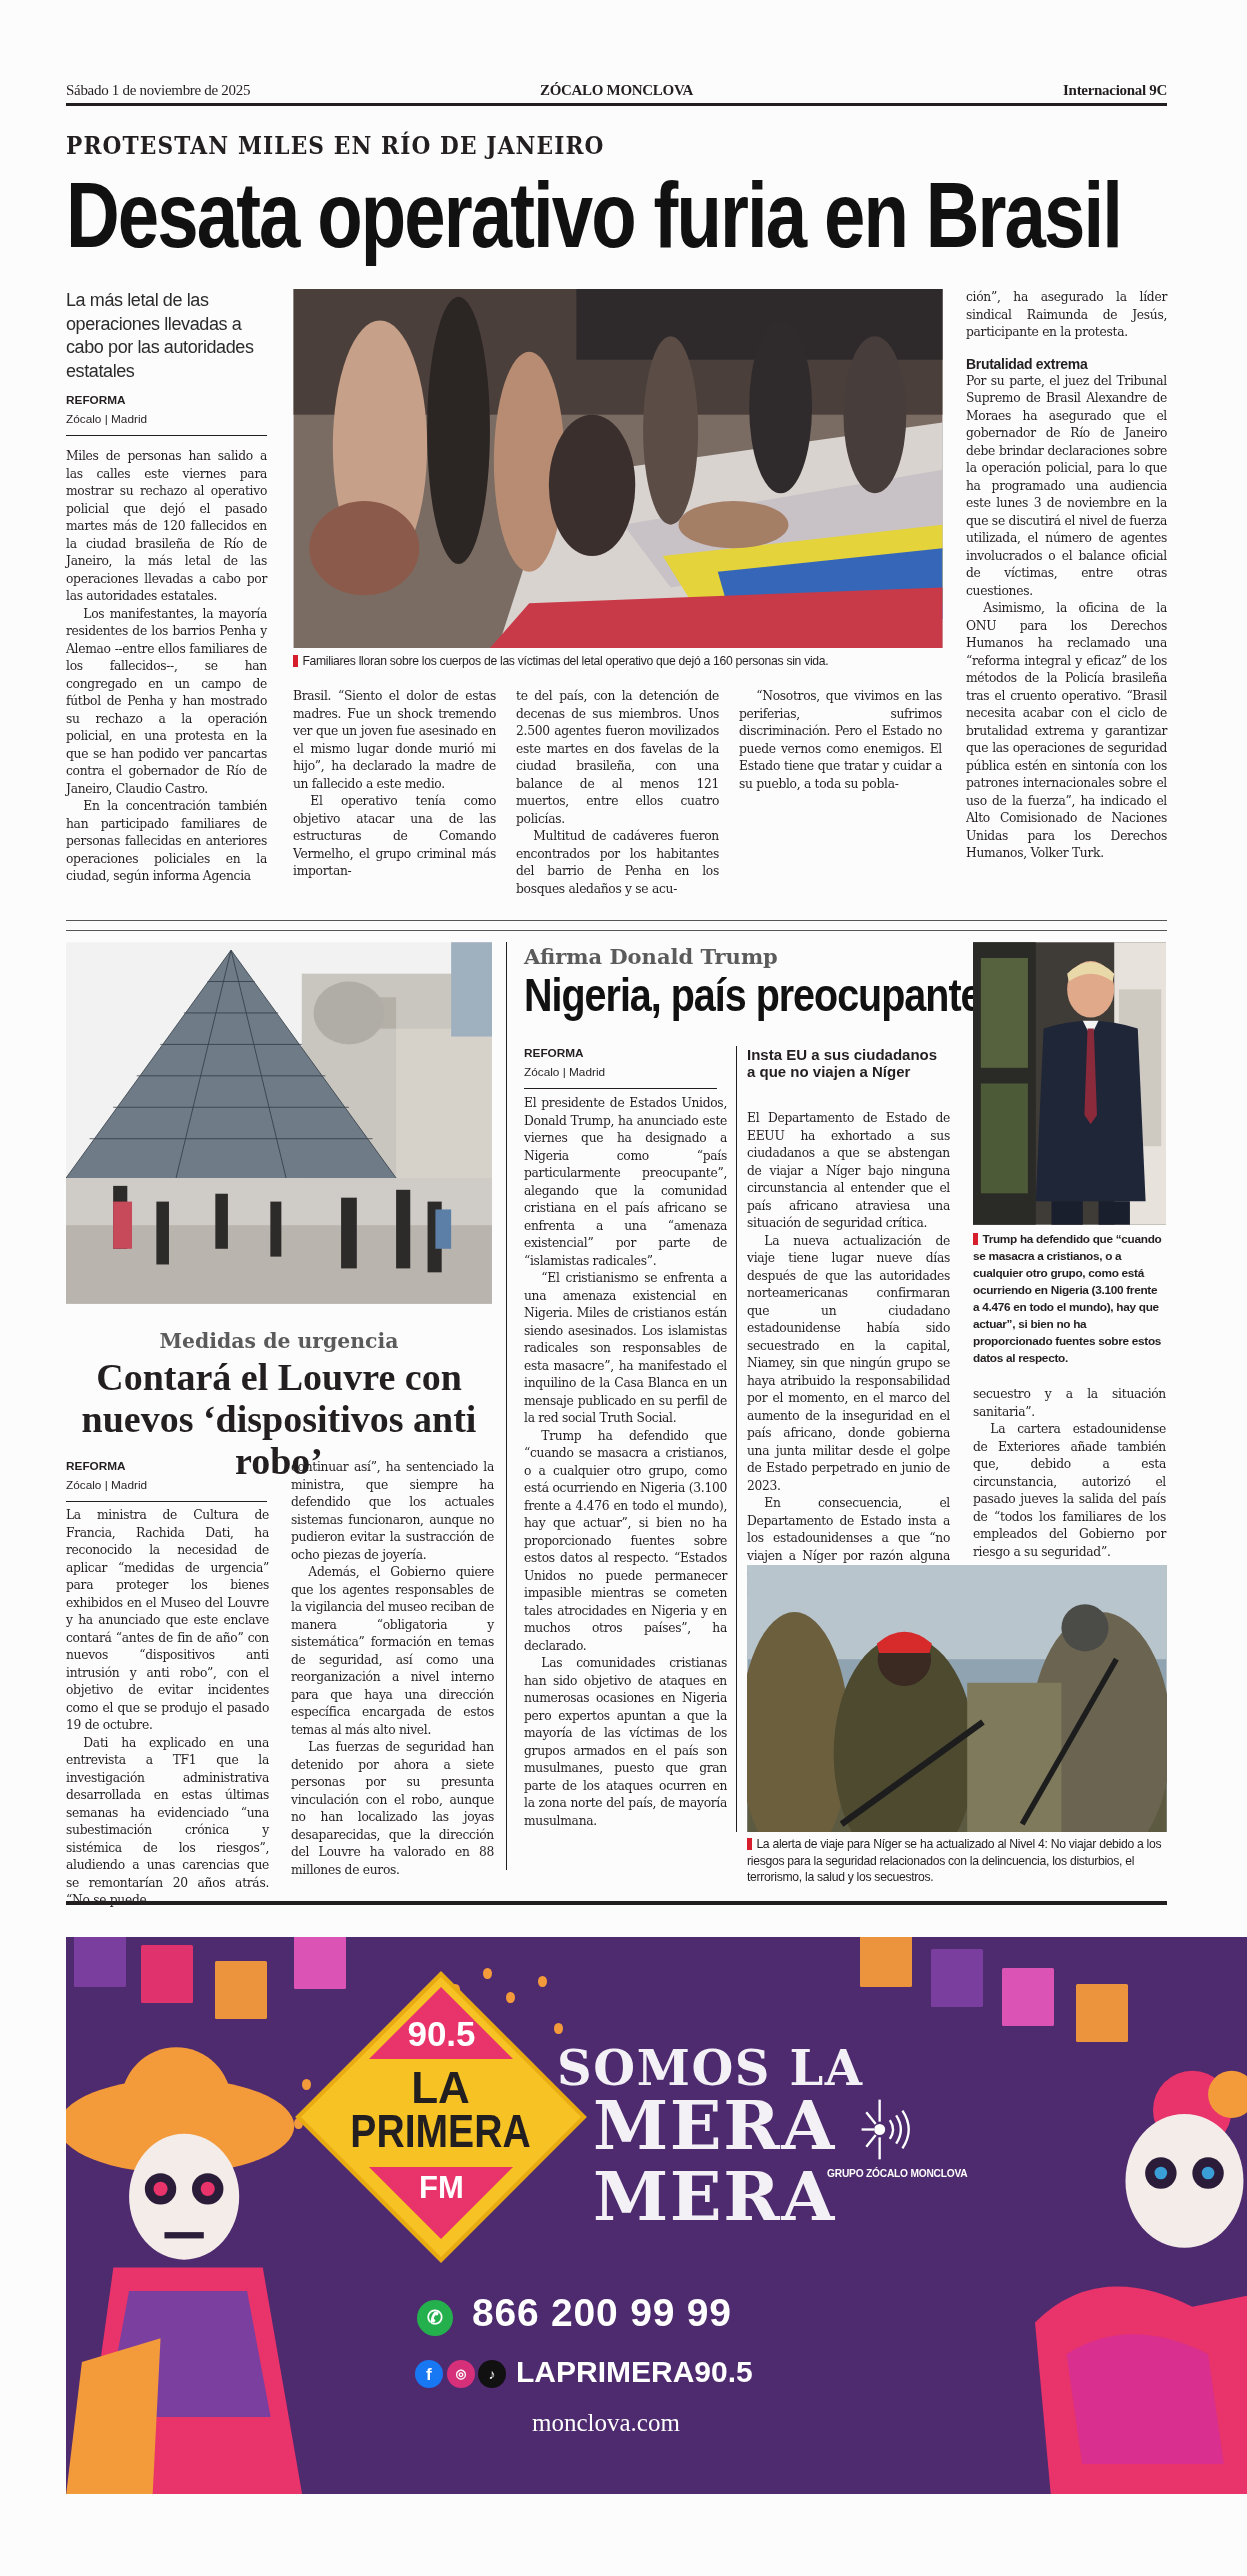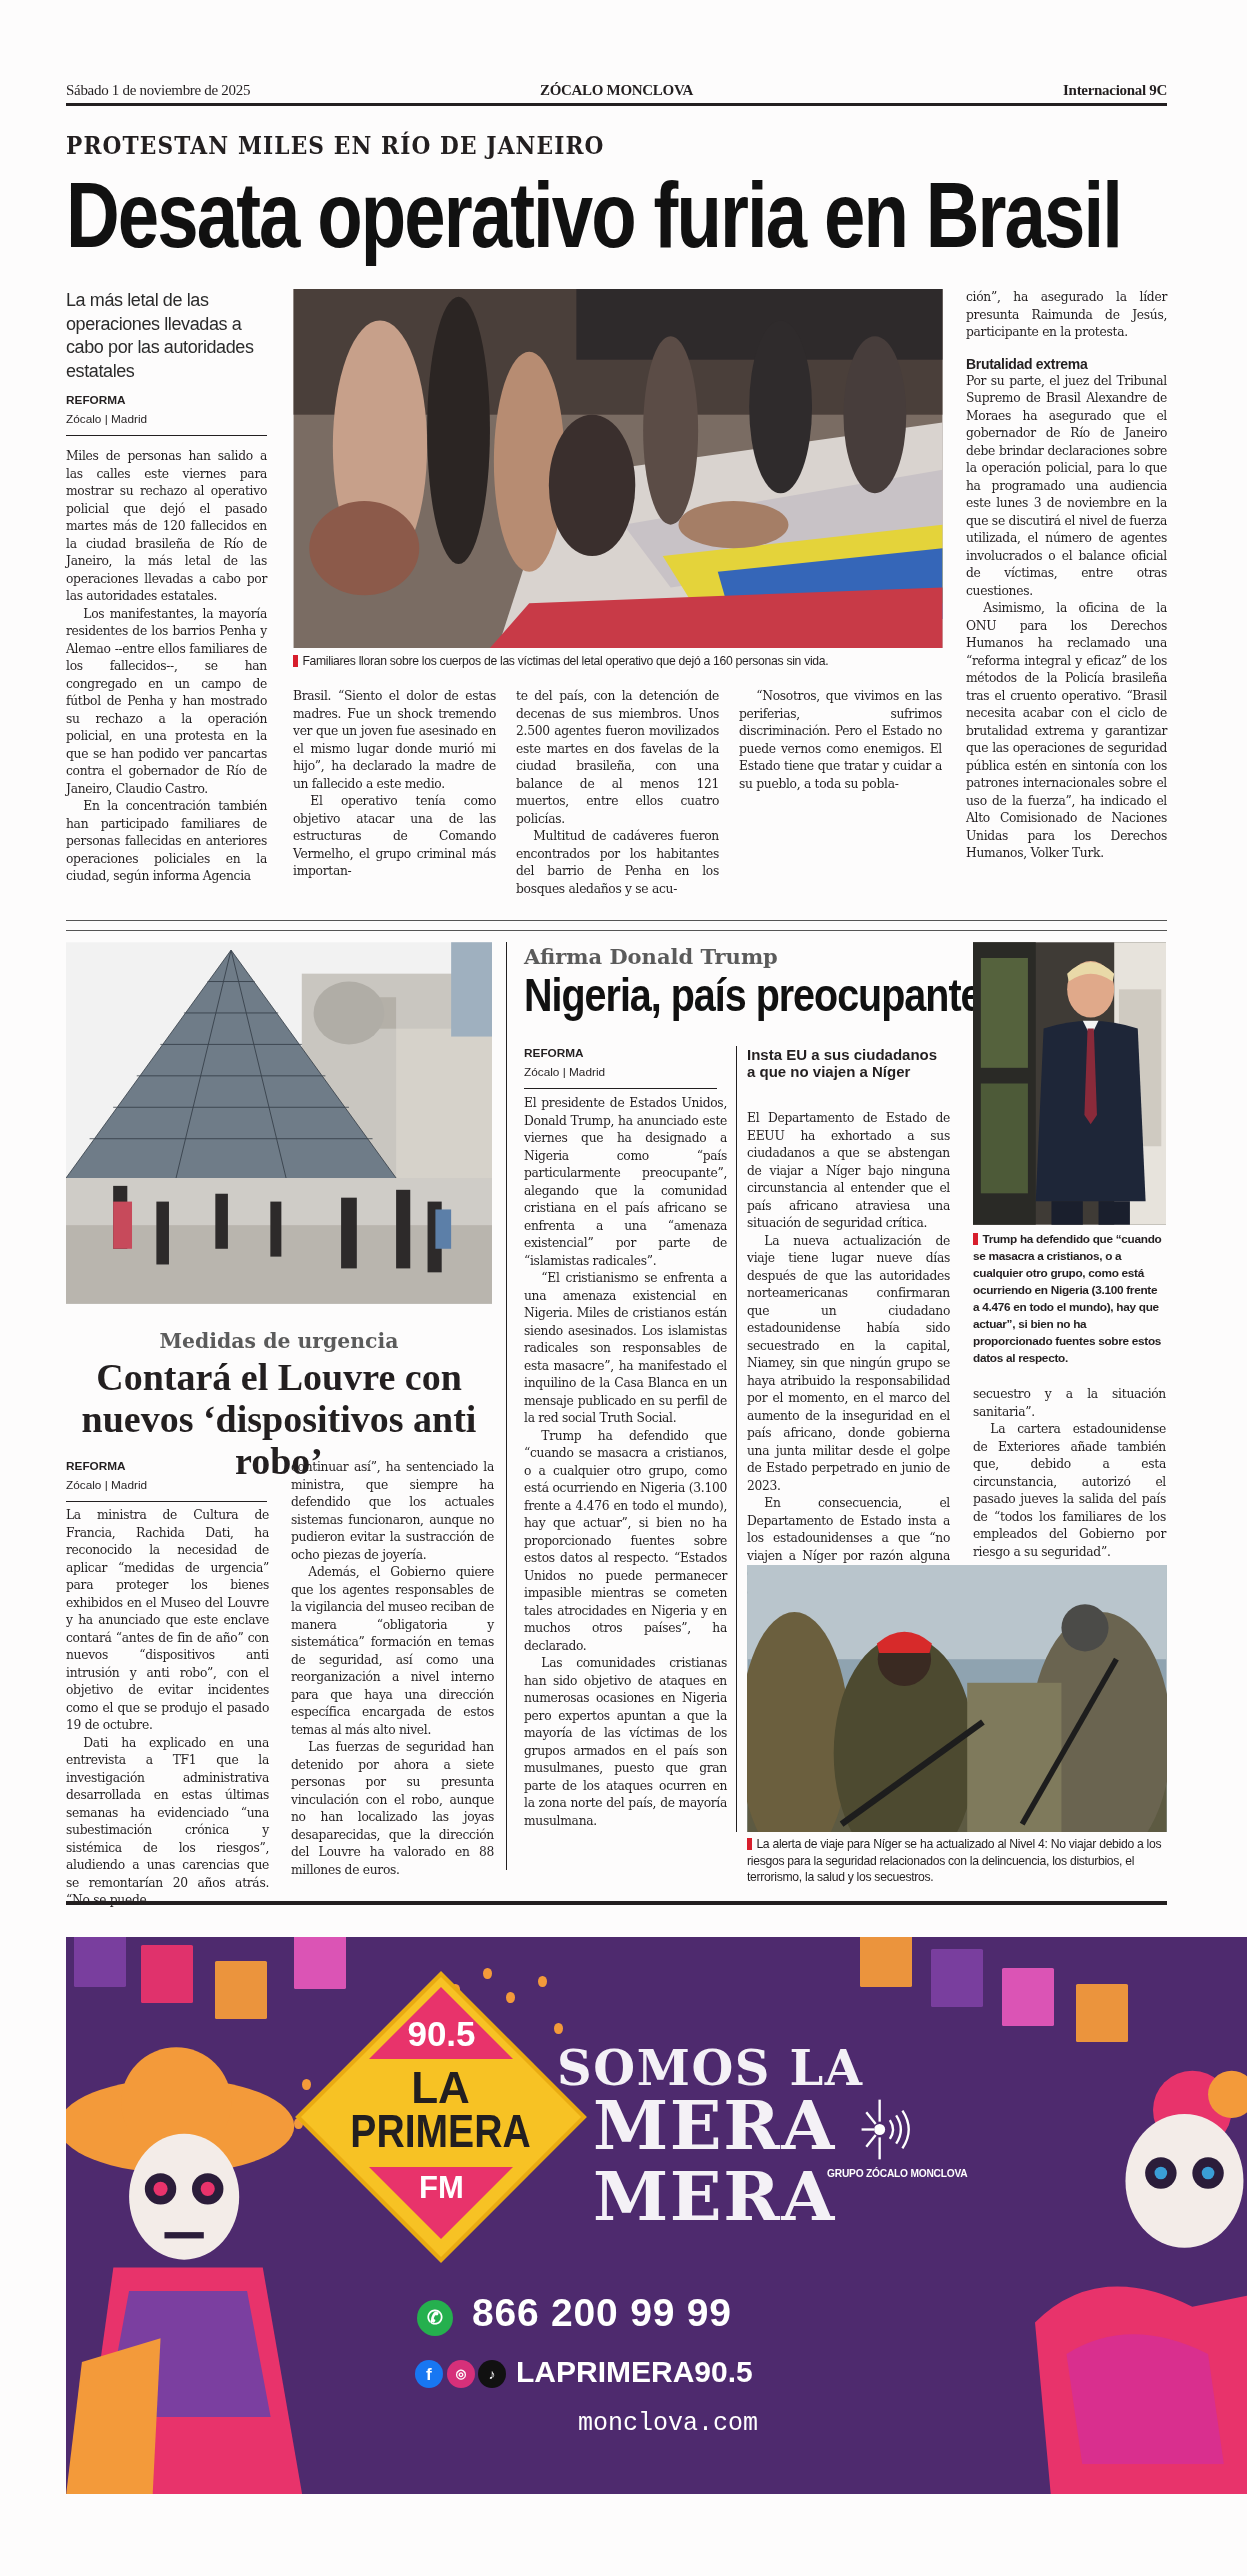--- a/index.html
+++ b/index.html
@@ -100,21 +100,21 @@
   <p>El operativo tenía como objetivo atacar una de las estructuras de Comando Vermelho, el grupo criminal más importan-</p>
 </div>
 <div class="abs col" style="left:516px; top:688px; width:203px;">
   <p class="noind">te del país, con la detención de decenas de sus miembros. Unos 2.500 agentes fueron movilizados este martes en dos favelas de la ciudad brasileña, con una balance de al menos 121 muertos, entre ellos cuatro policías.</p>
   <p>Multitud de cadáveres fueron encontrados por los habitantes del barrio de Penha en los bosques aledaños y se acu-</p>
 </div>
 <div class="abs col" style="left:739px; top:688px; width:203px;">
   <p>“Nosotros, que vivimos en las periferias, sufrimos discriminación. Pero el Estado no puede vernos como enemigos. El Estado tiene que tratar y cuidar a su pueblo, a toda su pobla-</p>
 </div>
 <div class="abs col" style="left:966px; top:289px; width:201px;">
-  <p class="noind">ción”, ha asegurado la líder presunta Raimunda de Jesús, participante en la protesta.</p>
+  <p class="noind">ción”, ha asegurado la líder sindical Raimunda de Jesús, participante en la protesta.</p>
   <div class="subhead" style="margin-top:14px;">Brutalidad extrema</div>
   <p class="noind">Por su parte, el juez del Tribunal Supremo de Brasil Alexandre de Moraes ha asegurado que el gobernador de Río de Janeiro debe brindar declaraciones sobre la operación policial, para lo que ha programado una audiencia este lunes 3 de noviembre en la que se discutirá el nivel de fuerza utilizada, el número de agentes involucrados o el balance oficial de víctimas, entre otras cuestiones.</p>
   <p>Asimismo, la oficina de la ONU para los Derechos Humanos ha reclamado una “reforma integral y eficaz” de los métodos de la Policía brasileña tras el cruento operativo. “Brasil necesita acabar con el ciclo de brutalidad extrema y garantizar que las operaciones de seguridad pública estén en sintonía con los patrones internacionales sobre el uso de la fuerza”, ha indicado el Alto Comisionado de Naciones Unidas para los Derechos Humanos, Volker Turk.</p>
 </div>
 
 <div class="abs dbl-rule" style="top:920px;"></div>
 
 <div class="abs photo" style="left:66px; top:942px; width:426px; height:362px;">
   <svg width="426" height="362" viewBox="0 0 542 460">
     <rect width="542" height="460" fill="#f2f2f2"></rect>
@@ -311,15 +311,15 @@
     </g>
   </svg>
   <div style="position:absolute; left:761px; top:231px; font-family:'Liberation Sans', sans-serif; font-weight:bold; font-size:10.2px; color:#fff; letter-spacing:-0.2px;">GRUPO ZÓCALO MONCLOVA</div>
 
   <div class="social" style="left:351px; top:363px; width:36px; height:36px; line-height:36px; background:#25b04e; font-size:19px;">✆</div>
   <div style="position:absolute; left:406px; top:354px; font-family:'Liberation Sans', sans-serif; font-weight:bold; font-size:39px; color:#fff; letter-spacing:0.8px;">866 200 99 99</div>
   <div class="social" style="left:349px; top:423px; background:#1877f2;">f</div>
   <div class="social" style="left:381px; top:423px; background:#d6307a; font-size:12.6px;">◎</div>
   <div class="social" style="left:412px; top:423px; background:#111; font-size:14px;">♪</div>
   <div style="position:absolute; left:450px; top:418px; font-family:'Liberation Sans', sans-serif; font-weight:bold; font-size:30px; color:#fff;">LAPRIMERA90.5</div>
-  <div style="position:absolute; left:466px; top:472px; font-family:Liberation Mono, monospace; font-size:25px; color:#fff;margin-left:46px;">monclova.com</div>
+  <div style="position:absolute; left:466px; top:472px; font-family:Liberation Serif, serif; font-size:25px; color:#fff;">monclova.com</div>
 </div>
 
 
 </body></html>

